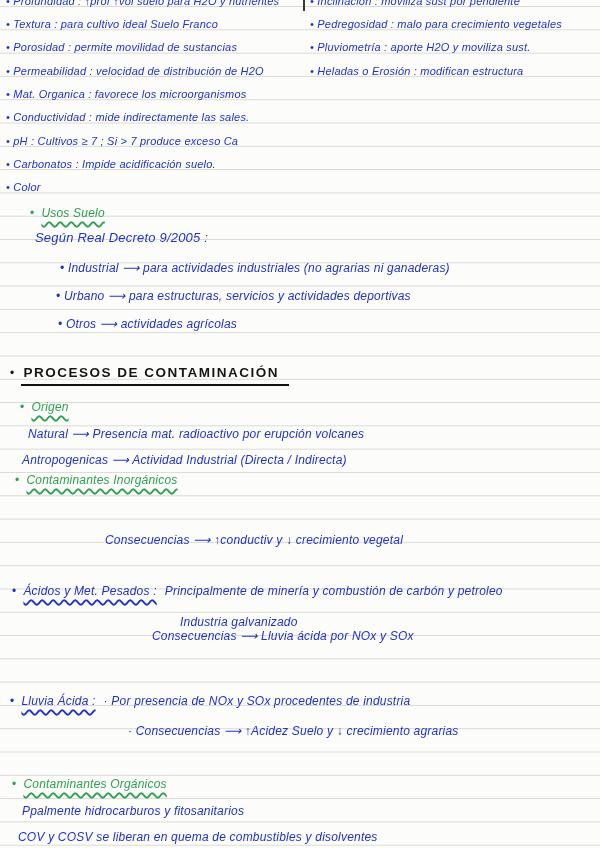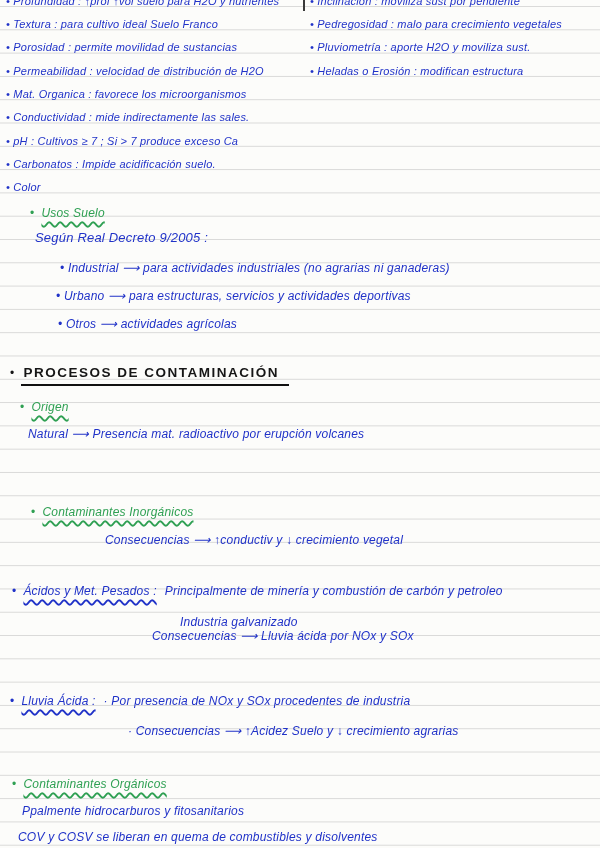--- a/index.html
+++ b/index.html
@@ -79,22 +79,23 @@
   <div class="line" style="left:58px;top:316px;">• Otros ⟶ actividades agrícolas</div>
 
   <div class="line black" style="left:10px;top:365px;">
     <span class="bullet">•</span><span class="main-heading">PROCESOS DE CONTAMINACIÓN</span>
   </div>
 
   <div class="line green" style="left:20px;top:399px;">
     <span class="bullet">•</span><span class="wavy">Origen</span>
   </div>
   <div class="line" style="left:28px;top:426px;">Natural ⟶ Presencia mat. radioactivo por erupción volcanes</div>
+  <div class="line" style="left:22px;top:452px;">Antropogenicas ⟶ Actividad Industrial (Directa / Indirecta)</div>
 
-  <div class="line green" style="left:15px;top:504px;margin-left:16px;">
+  <div class="line green" style="left:15px;top:472px;">
     <span class="bullet">•</span><span class="wavy">Contaminantes Inorgánicos</span>
   </div>
 
   <div class="line" style="left:105px;top:532px;">Consecuencias ⟶ ↑conductiv y ↓ crecimiento vegetal</div>
 
   <div class="line" style="left:12px;top:583px;">
     <span class="bullet">•</span><span class="wavy">Ácidos y Met. Pesados :</span><span class="rest">Principalmente de minería y combustión de carbón y petroleo</span>
   </div>
   <div class="line" style="left:180px;top:614px;">Industria galvanizado</div>
   <div class="line" style="left:152px;top:628px;">Consecuencias ⟶ Lluvia ácida por NOx y SOx</div>

